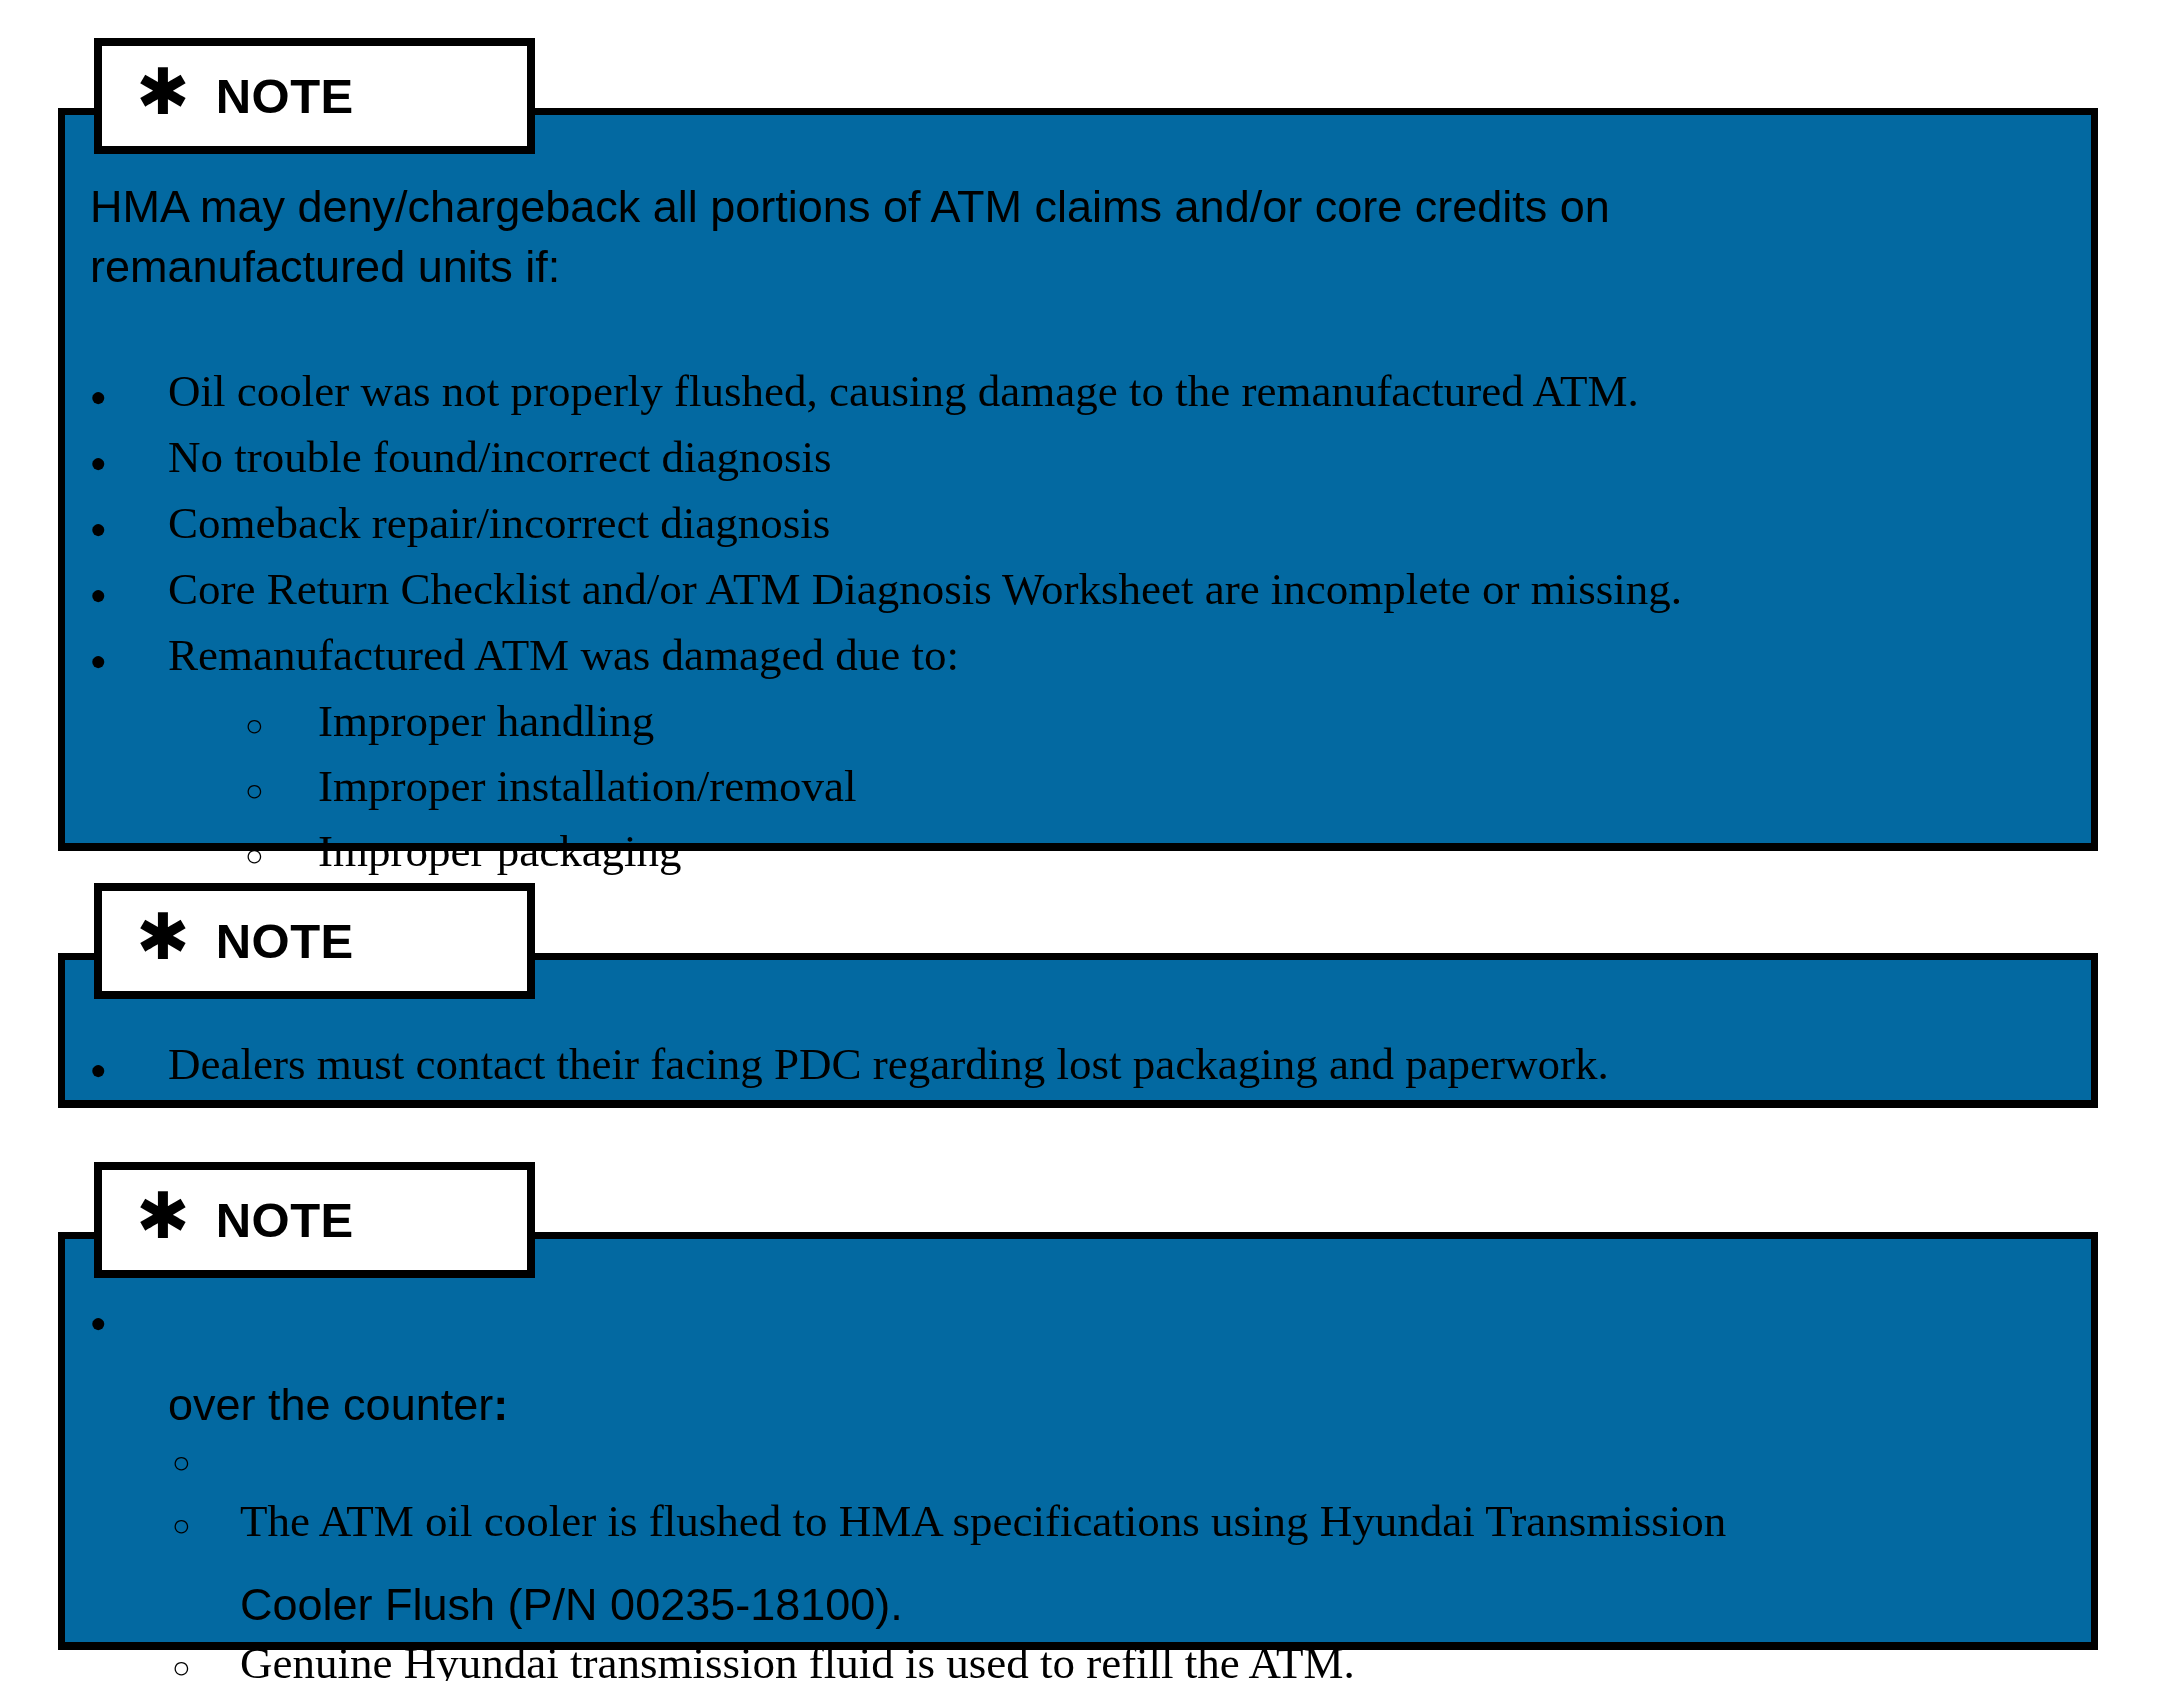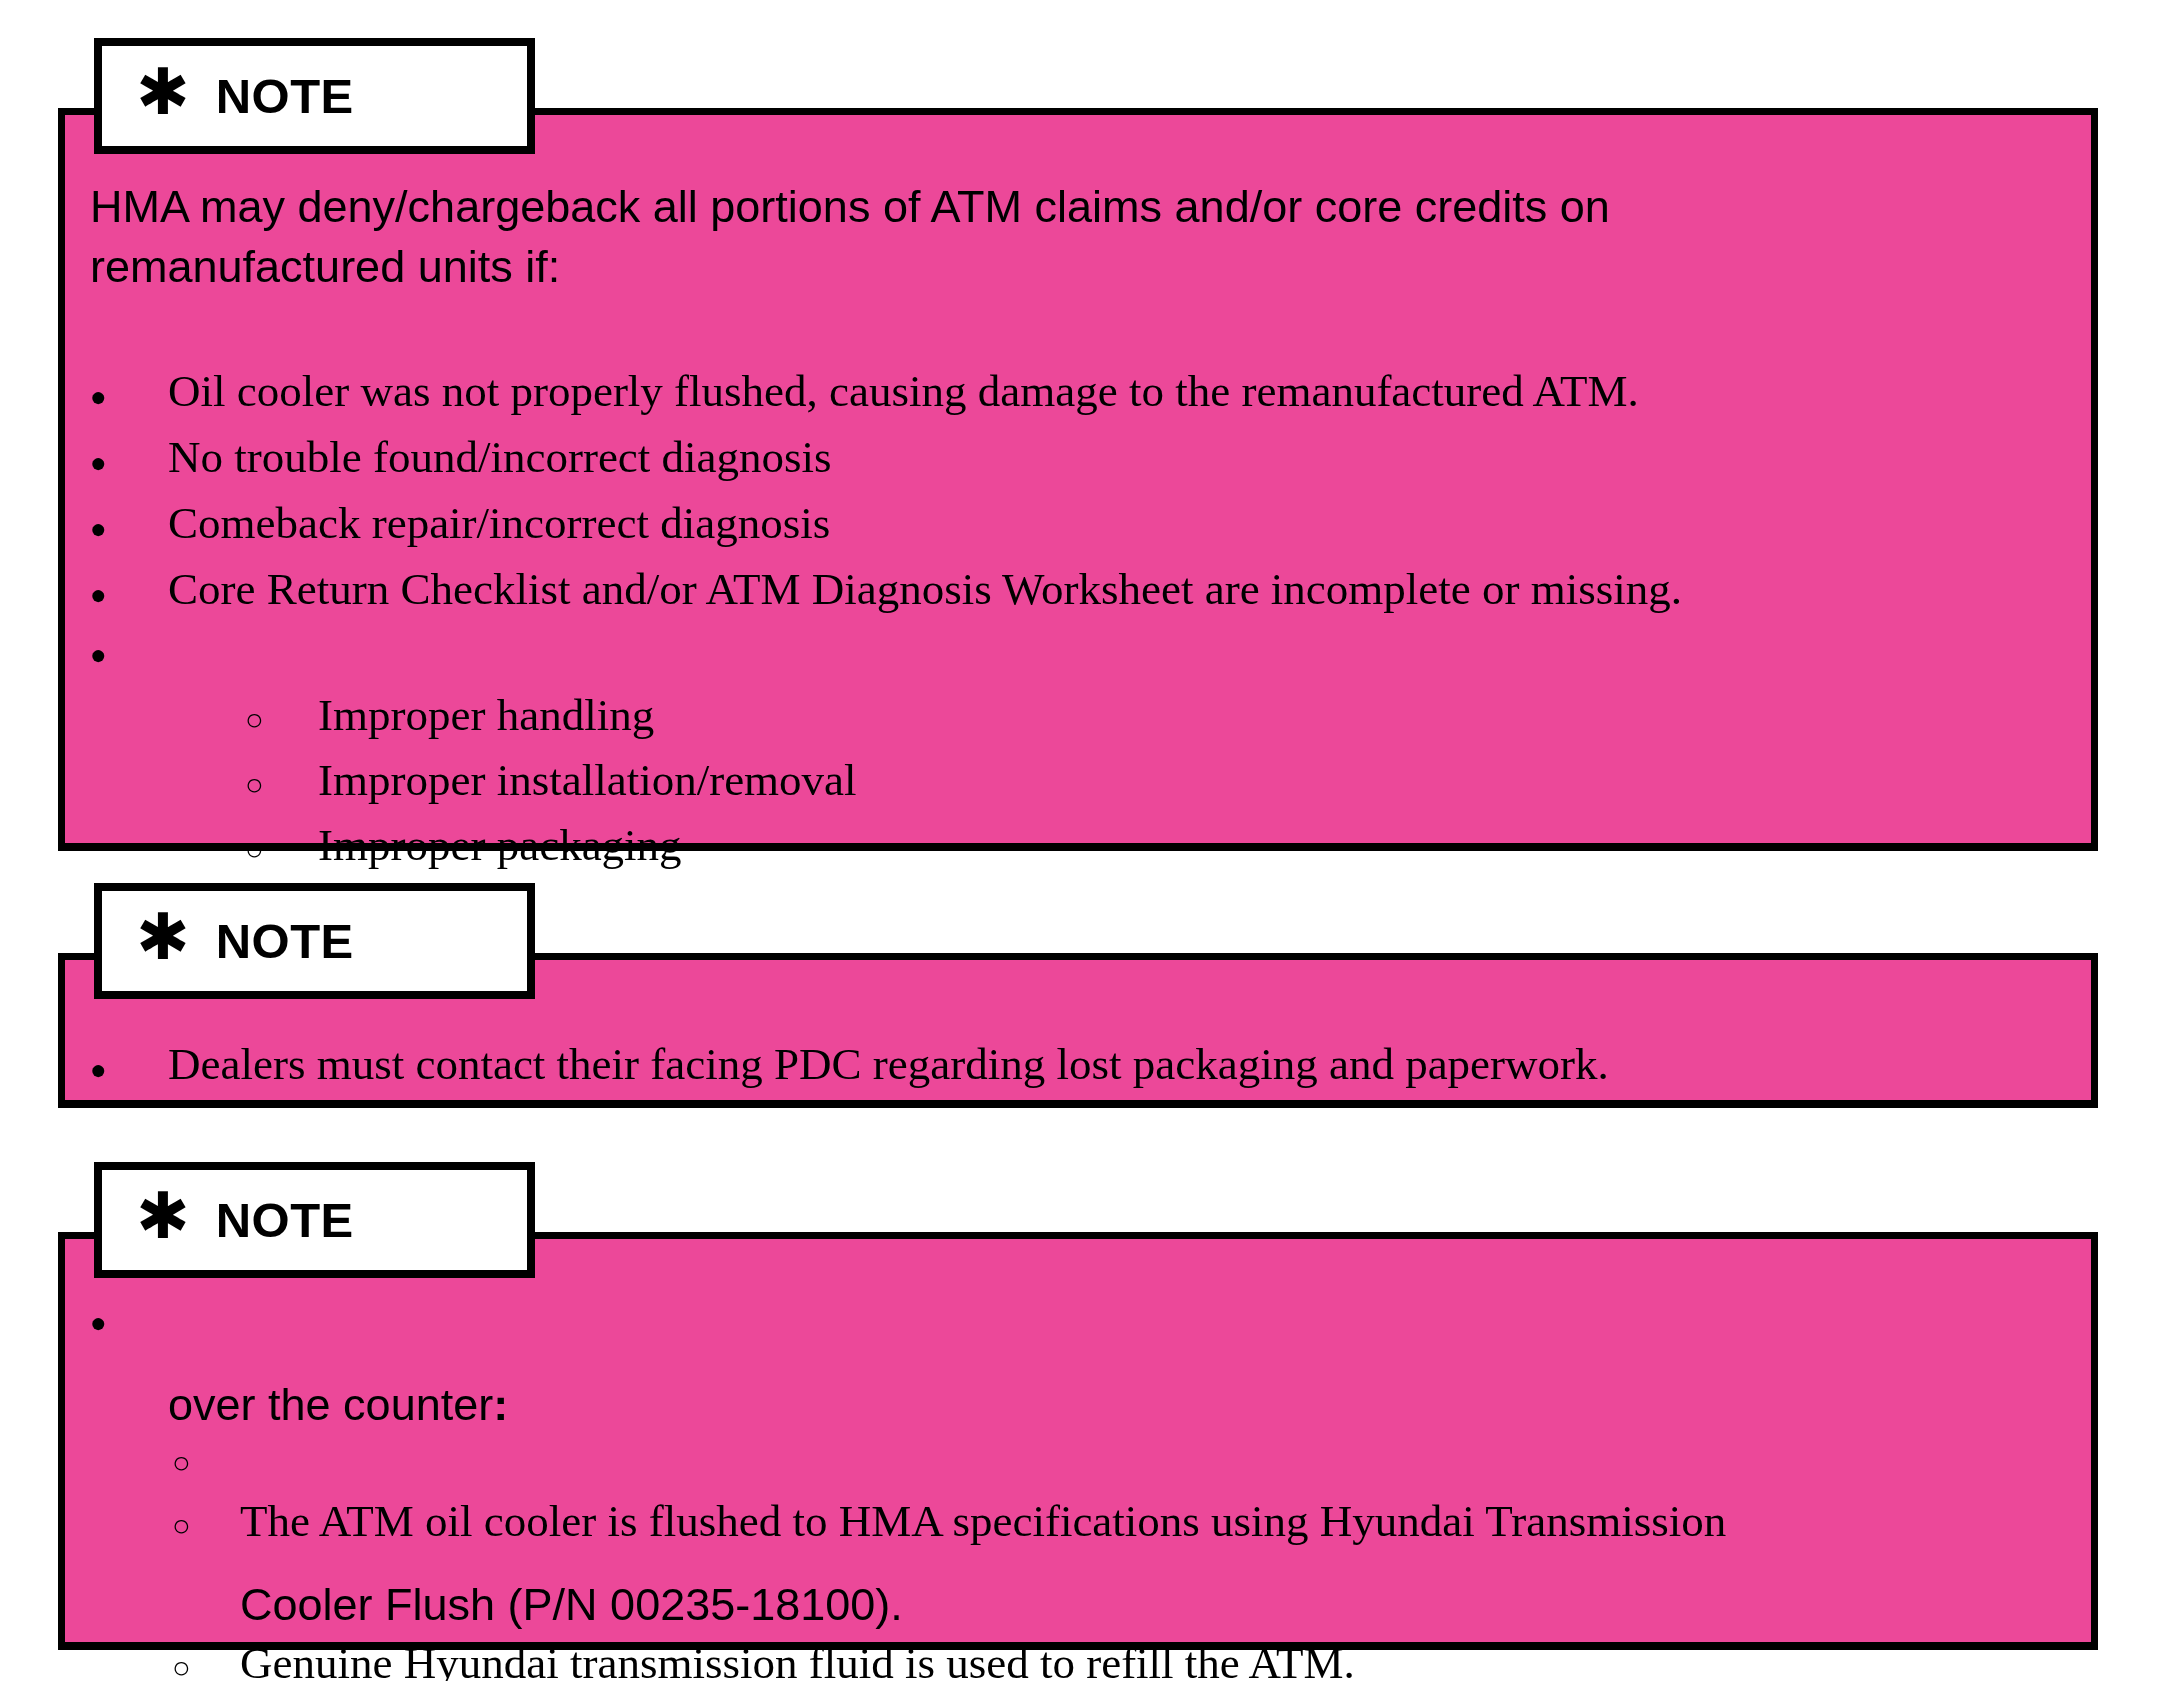--- a/index.html
+++ b/index.html
@@ -42,21 +42,21 @@
     letter-spacing: 0.5px;
   }
 
   .note-main {
     position: absolute;
     left: 0; top: 70px;
     width: 100%;
     box-sizing: border-box;
     border: 7px solid #000;
     border-bottom-width: 8px;
-    background: #ec4899;
+    background: #0369a1;
     z-index: 1;
   }
   #block1 .note-main { height: 743px; }
   #block2 .note-main { height: 155px; }
   #block3 .note-main { height: 418px; }
 
   .note-content { font-size: 45px; line-height: 60px; }
   #block1 .note-content { padding: 62px 30px 0 25px; }
   #block2 .note-content { padding: 74px 30px 0 25px; }
   #block3 .note-content { padding: 55px 30px 0 25px; line-height: 58px; }
@@ -107,20 +107,21 @@
           <div class="row">
             <span class="m1">●</span>
             <span class="txt">Comeback repair/incorrect diagnosis</span>
           </div>
           <div class="row">
             <span class="m1">●</span>
             <span class="txt">Core Return Checklist and/or ATM Diagnosis Worksheet are incomplete or missing.</span>
           </div>
           <div class="row">
             <span class="m1">●</span>
+            <span class="txt">Remanufactured ATM was damaged due to:</span>
           </div>
 
           <div class="row">
             <span class="m2w">○</span>
             <span class="txt">Improper handling</span>
           </div>
           <div class="row">
             <span class="m2w">○</span>
             <span class="txt">Improper installation/removal</span>
           </div>

